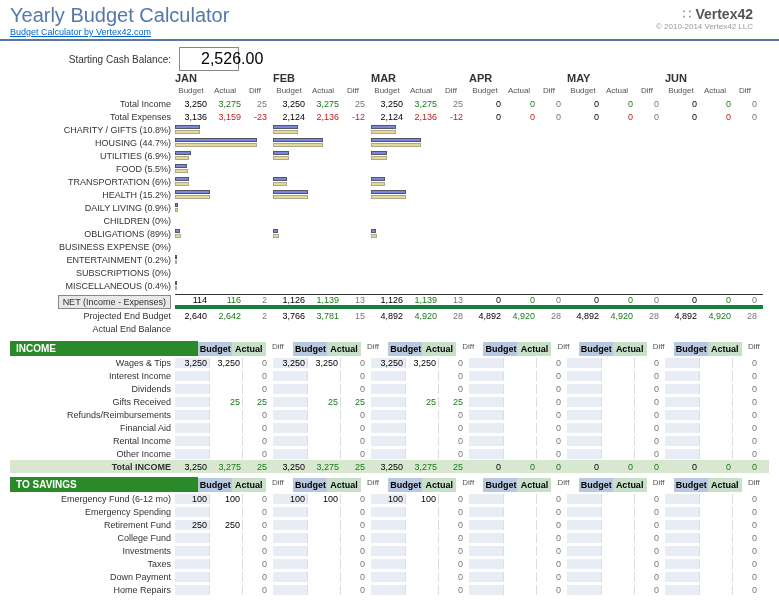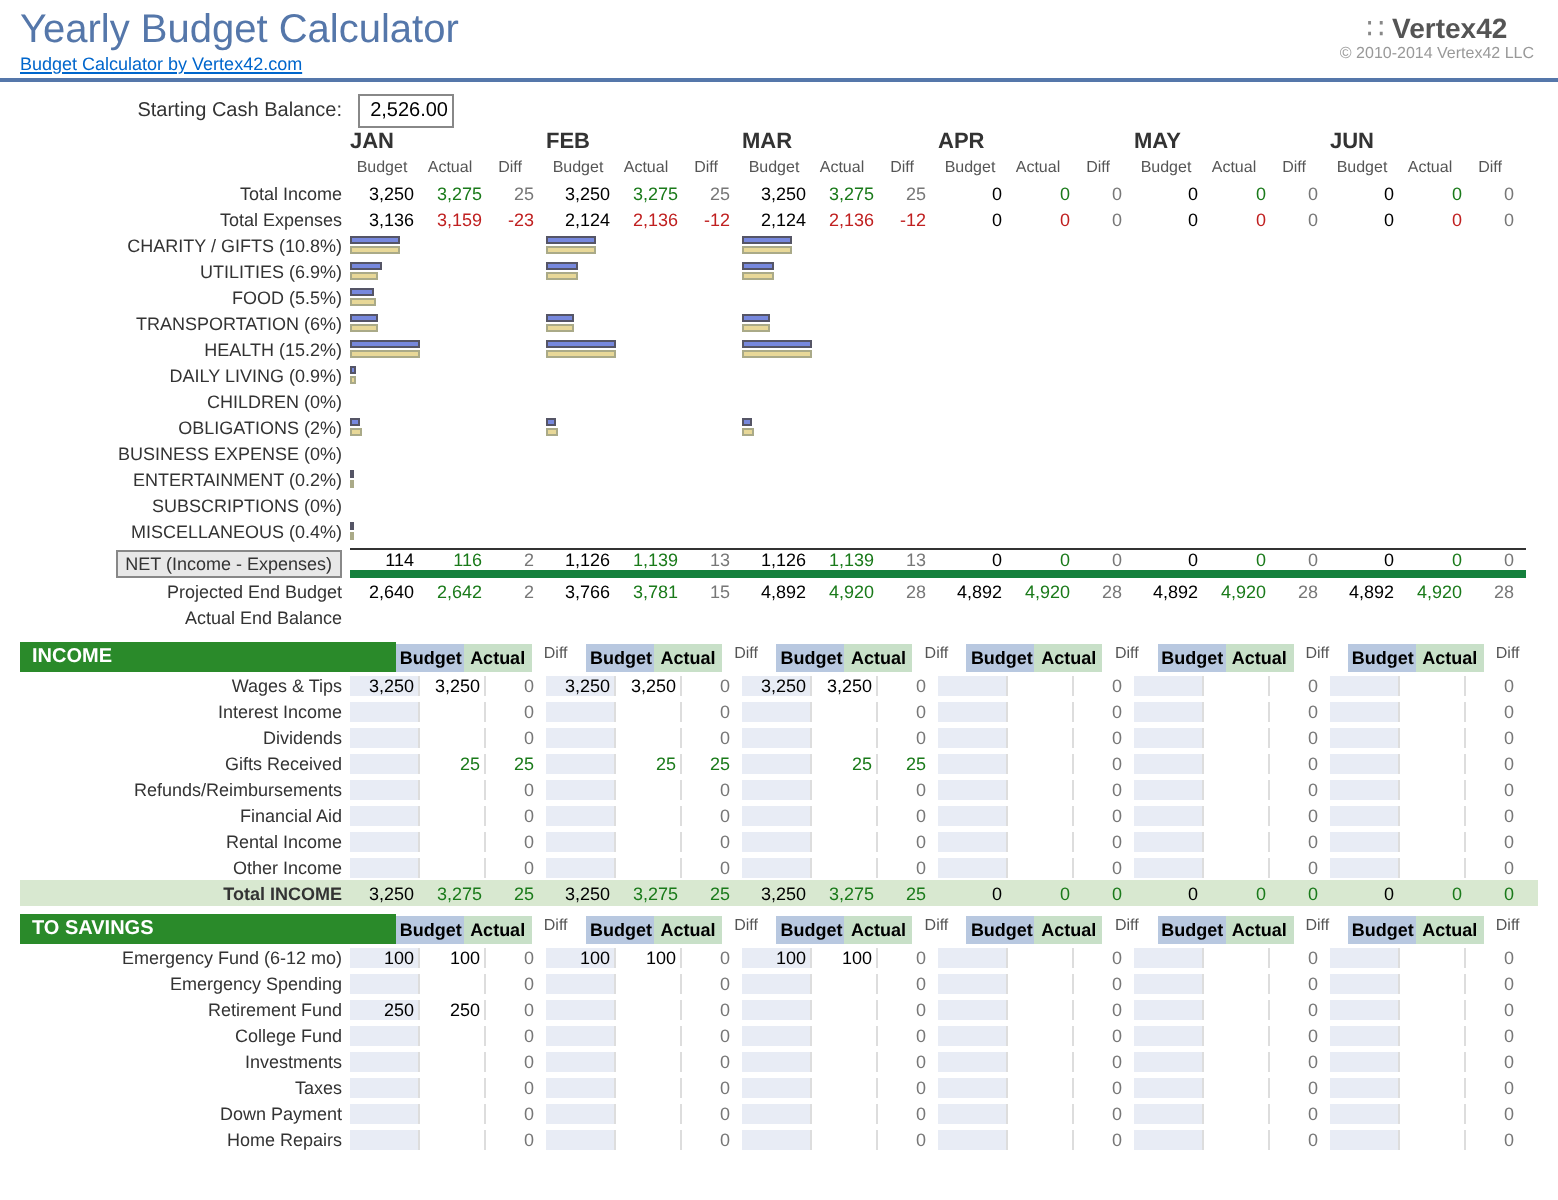--- a/index.html
+++ b/index.html
@@ -1,37 +1,37 @@
 <!DOCTYPE html>
 <html><head>
 <meta charset="utf-8">
 <style>
 *{margin:0;padding:0;box-sizing:border-box;font-family:Arial,sans-serif}
 body{background:#fff;width:779px;height:600px;overflow:hidden;font-size:9px;position:relative}
 .hdr{border-bottom:2px solid #5577aa;padding:4px 10px 2px;position:relative}
 .title{font-size:20px;color:#5577aa;font-family:'Trebuchet MS',sans-serif;font-weight:normal}
 .sublink{color:#0066cc;text-decoration:underline;font-size:9px}
-.logo{position:absolute;right:12px;top:6px;text-align:center}
+.logo{position:absolute;right:26px;top:6px;text-align:right}
 .logotxt{font-size:14px;color:#888;font-family:'Trebuchet MS',sans-serif}
 .logotxt b{color:#555}
 .copy{font-size:8px;color:#999}
 .main{padding:6px 10px}
 .row{display:flex;align-items:center;min-height:13px}
 .lbl{width:165px;text-align:right;padding-right:4px;font-size:9px;color:#333}
 .mcol{width:98px;display:flex;font-size:9px}
 .b,.a,.d{text-align:right;padding-right:2px}
 .b{width:34px}
 .a{width:34px}
 .d{width:26px;color:#777}
 .mhdr{font-weight:bold;font-size:11px;color:#333}
 .shdr{font-size:8px;text-align:center;color:#555}
 .pos{color:#1a7a1a}
 .neg{color:#c02020}
 .cashlbl{font-size:10px;color:#333}
-.cashbox{border:1px solid #888;padding:2px 2px;font-size:10px;width:48px;text-align:right;background:#fff;display:inline-block}
+.cashbox{border:1px solid #888;padding:2px 21px;font-size:16px;width:60px;text-align:right;background:#fff;display:inline-block}
 .bars{width:98px;height:11px;position:relative}
 .bar1{position:absolute;left:0;top:1px;height:4px;background:#7788dd;border:1px solid #556}
 .bar2{position:absolute;left:0;top:6px;height:4px;background:#e8d898;border:1px solid #aa8}
 .netlbl{background:#e8e8e8;border:1px solid #888;padding:1px 4px;font-size:9px;text-align:right}
 .netrow .mcol{border-top:1px solid #333;border-bottom:4px solid #15803d}
 .sechdr{background:#2a8a2a;color:#fff;font-weight:bold;font-size:10px;padding:2px 6px;width:193px}
 .bghdr{background:#b8c8e0;font-size:9px;text-align:center;padding:2px;font-weight:bold}
 .aghdr{background:#c8e0c8;font-size:9px;text-align:center;padding:2px;font-weight:bold}
 .inrow .b{background:#e8ecf5}
 .inrow .a{background:#fff;border-left:1px solid #ddd;border-right:1px solid #ddd}
@@ -193,20 +193,38 @@
         </div>
         <div class="bars">
           <div class="bar1" style="width:25px"></div>
           <div class="bar2" style="width:25px"></div>
         </div>
         <div class="bars"></div>
         <div class="bars"></div>
         <div class="bars"></div>
       </div>
       <div class="row">
+        <div class="lbl">HOUSING (44.7%)</div>
+        <div class="bars">
+          <div class="bar1" style="width:82px"></div>
+          <div class="bar2" style="width:82px"></div>
+        </div>
+        <div class="bars">
+          <div class="bar1" style="width:50px"></div>
+          <div class="bar2" style="width:50px"></div>
+        </div>
+        <div class="bars">
+          <div class="bar1" style="width:50px"></div>
+          <div class="bar2" style="width:50px"></div>
+        </div>
+        <div class="bars"></div>
+        <div class="bars"></div>
+        <div class="bars"></div>
+      </div>
+      <div class="row">
         <div class="lbl">UTILITIES (6.9%)</div>
         <div class="bars">
           <div class="bar1" style="width:16px"></div>
           <div class="bar2" style="width:14px"></div>
         </div>
         <div class="bars">
           <div class="bar1" style="width:16px"></div>
           <div class="bar2" style="width:16px"></div>
         </div>
         <div class="bars">
@@ -280,21 +298,21 @@
       <div class="row">
         <div class="lbl">CHILDREN (0%)</div>
         <div class="bars"></div>
         <div class="bars"></div>
         <div class="bars"></div>
         <div class="bars"></div>
         <div class="bars"></div>
         <div class="bars"></div>
       </div>
       <div class="row">
-        <div class="lbl">OBLIGATIONS (2%)</div>
+        <div class="lbl">OBLIGATIONS (89%)</div>
         <div class="bars">
           <div class="bar1" style="width:5px"></div>
           <div class="bar2" style="width:6px"></div>
         </div>
         <div class="bars">
           <div class="bar1" style="width:5px"></div>
           <div class="bar2" style="width:6px"></div>
         </div>
         <div class="bars">
           <div class="bar1" style="width:5px"></div>

